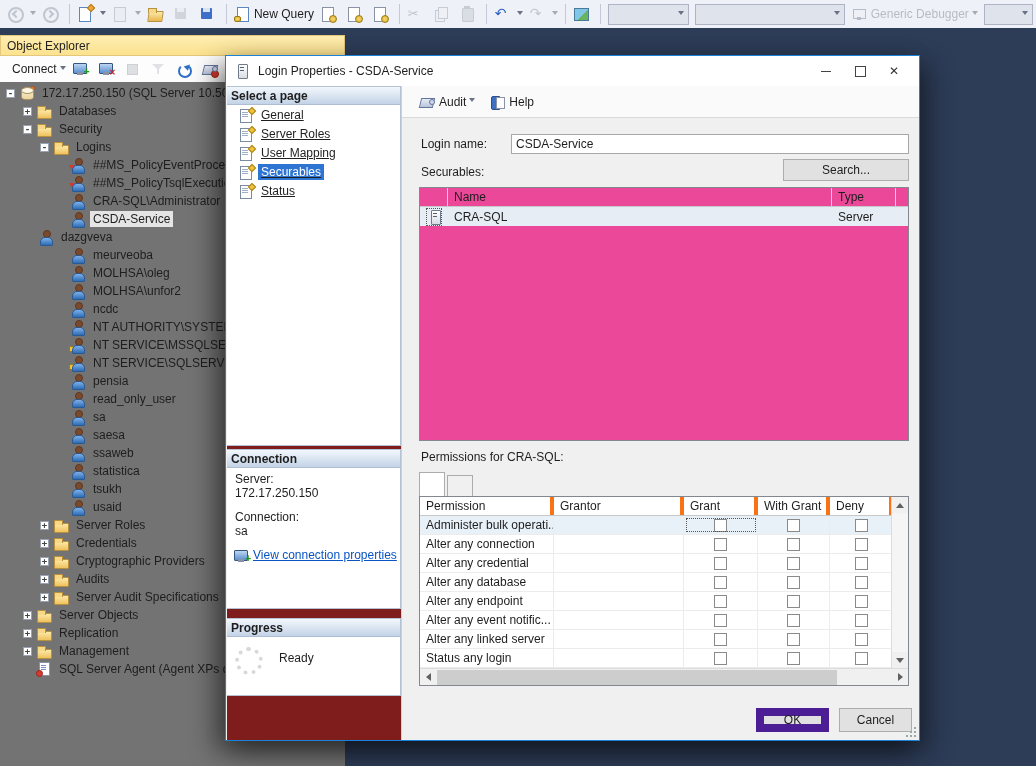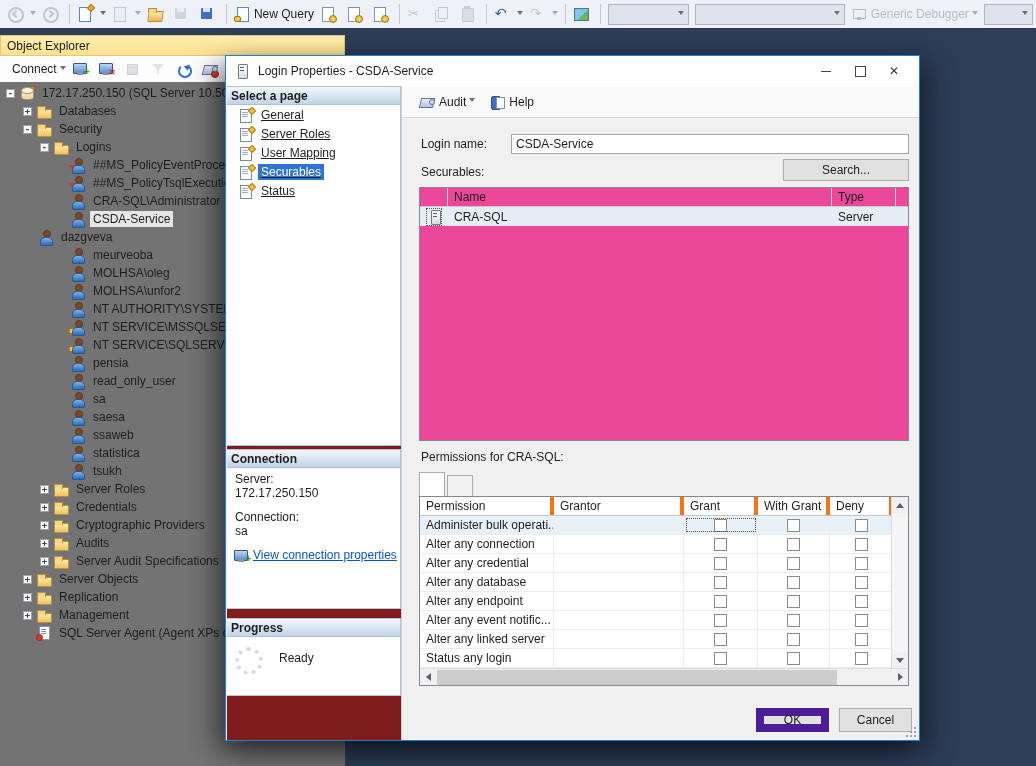--- a/index.html
+++ b/index.html
@@ -436,20 +436,25 @@
         <span class="tlabel">MOLHSA\oleg</span>
       </div>
       <div class="trow" style="padding-left: 57px;">
         <span class="exp" style="visibility: hidden;"></span>
         <span class="mi mi-user"></span>
         <span class="tlabel">MOLHSA\unfor2</span>
       </div>
       <div class="trow" style="padding-left: 57px;">
         <span class="exp" style="visibility: hidden;"></span>
         <span class="mi mi-user"></span>
+        <span class="tlabel">ncdc</span>
+      </div>
+      <div class="trow" style="padding-left: 57px;">
+        <span class="exp" style="visibility: hidden;"></span>
+        <span class="mi mi-user"></span>
         <span class="tlabel">NT AUTHORITY\SYSTEM</span>
       </div>
       <div class="trow" style="padding-left: 57px;">
         <span class="exp" style="visibility: hidden;"></span>
         <span class="mi mi-user-key">
           <i class="badge"></i>
         </span>
         <span class="tlabel">NT SERVICE\MSSQLSERV</span>
       </div>
       <div class="trow" style="padding-left: 57px;">
@@ -486,20 +491,25 @@
       </div>
       <div class="trow" style="padding-left: 57px;">
         <span class="exp" style="visibility: hidden;"></span>
         <span class="mi mi-user"></span>
         <span class="tlabel">statistica</span>
       </div>
       <div class="trow" style="padding-left: 57px;">
         <span class="exp" style="visibility: hidden;"></span>
         <span class="mi mi-user"></span>
         <span class="tlabel">tsukh</span>
+      </div>
+      <div class="trow" style="padding-left: 57px;">
+        <span class="exp" style="visibility: hidden;"></span>
+        <span class="mi mi-user"></span>
+        <span class="tlabel">usaid</span>
       </div>
       <div class="trow" style="padding-left: 40px;">
         <span class="exp">+</span>
         <span class="mi mi-folder"></span>
         <span class="tlabel">Server Roles</span>
       </div>
       <div class="trow" style="padding-left: 40px;">
         <span class="exp">+</span>
         <span class="mi mi-folder"></span>
         <span class="tlabel">Credentials</span>

